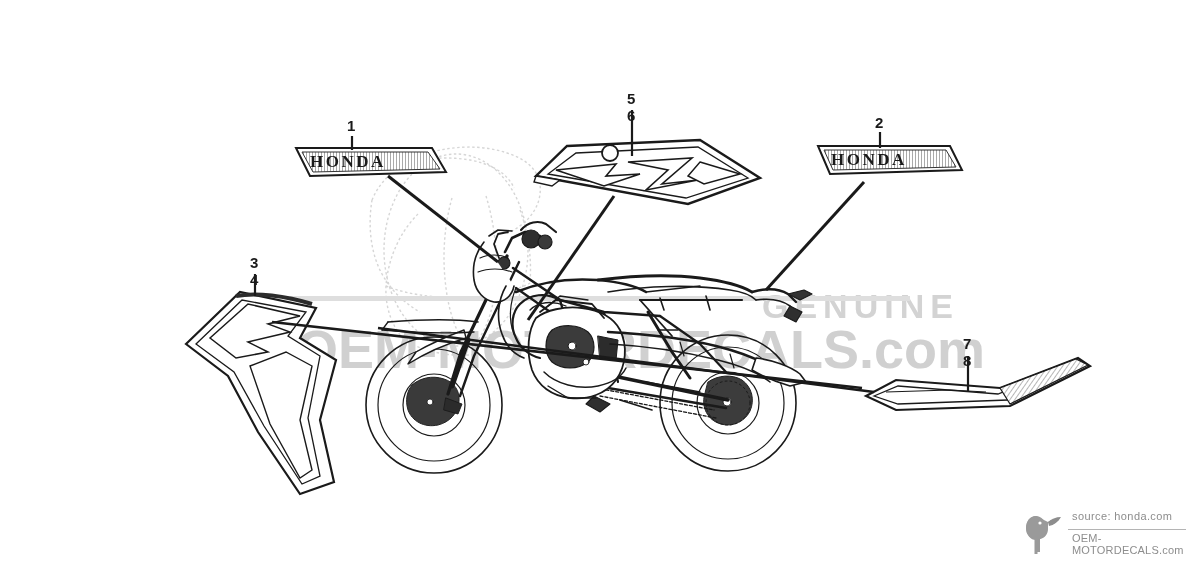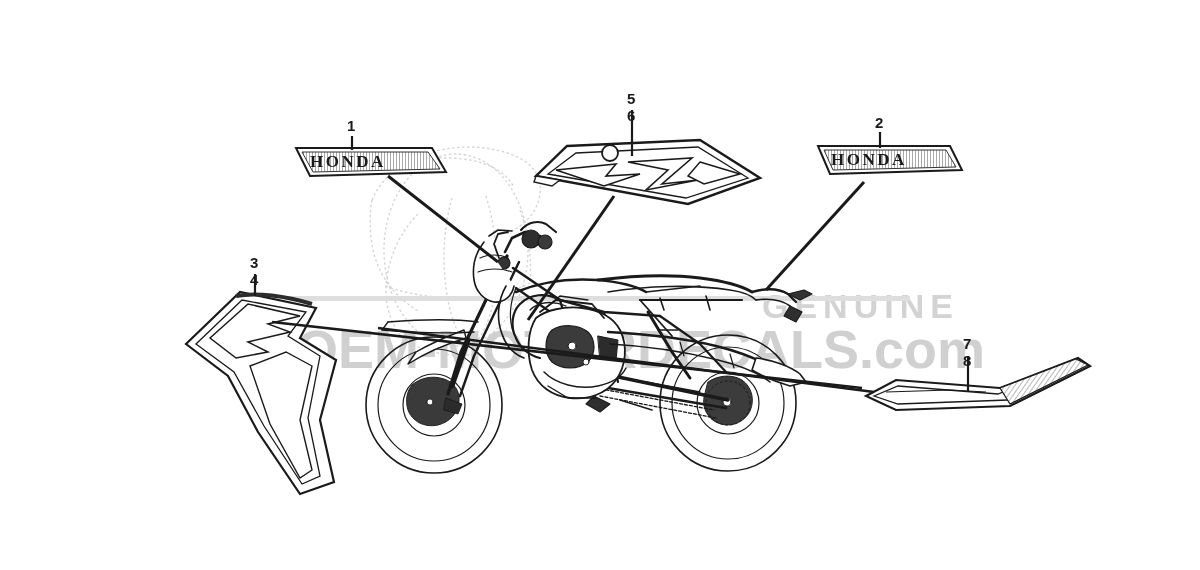--- a/index.html
+++ b/index.html
@@ -325,14 +325,28 @@
   <div class="callout-num" style="left:627px; top:90px;">
     <div>5</div>
     <div>6</div>
   </div>
 
   <div class="callout-num" style="left:963px; top:335px;">
     <div>7</div>
     <div>8</div>
   </div>
 
+  <div id="source-block">
+    <svg id="toucan-logo" viewBox="0 0 46 48">
+      <path d="M18,6 C12,6 8,11 8,18 C8,24 12,29 18,29 L18,42
+               L22,42 L22,29 C27,28 30,24 30,19 L30,12
+               C33,10 38,8 42,8 C39,12 36,14 33,15 L30,12" fill="#9a9a9a"></path>
+      <path d="M30,12 C33,9 38,7 43,7 C40,12 36,15 31,16 Z" fill="#8d8d8d"></path>
+      <ellipse cx="18" cy="18" rx="10" ry="12" fill="#9a9a9a"></ellipse>
+      <rect x="16.5" y="28" width="3" height="16" fill="#9a9a9a"></rect>
+      <circle cx="22" cy="13" r="1.6" fill="#ffffff"></circle>
+    </svg>
+    <div id="source-line1">source: honda.com</div>
+    <div id="source-rule"></div>
+    <div id="source-line2">OEM-MOTORDECALS.com</div>
+  </div>
 
 </div>
 
 </body></html>

